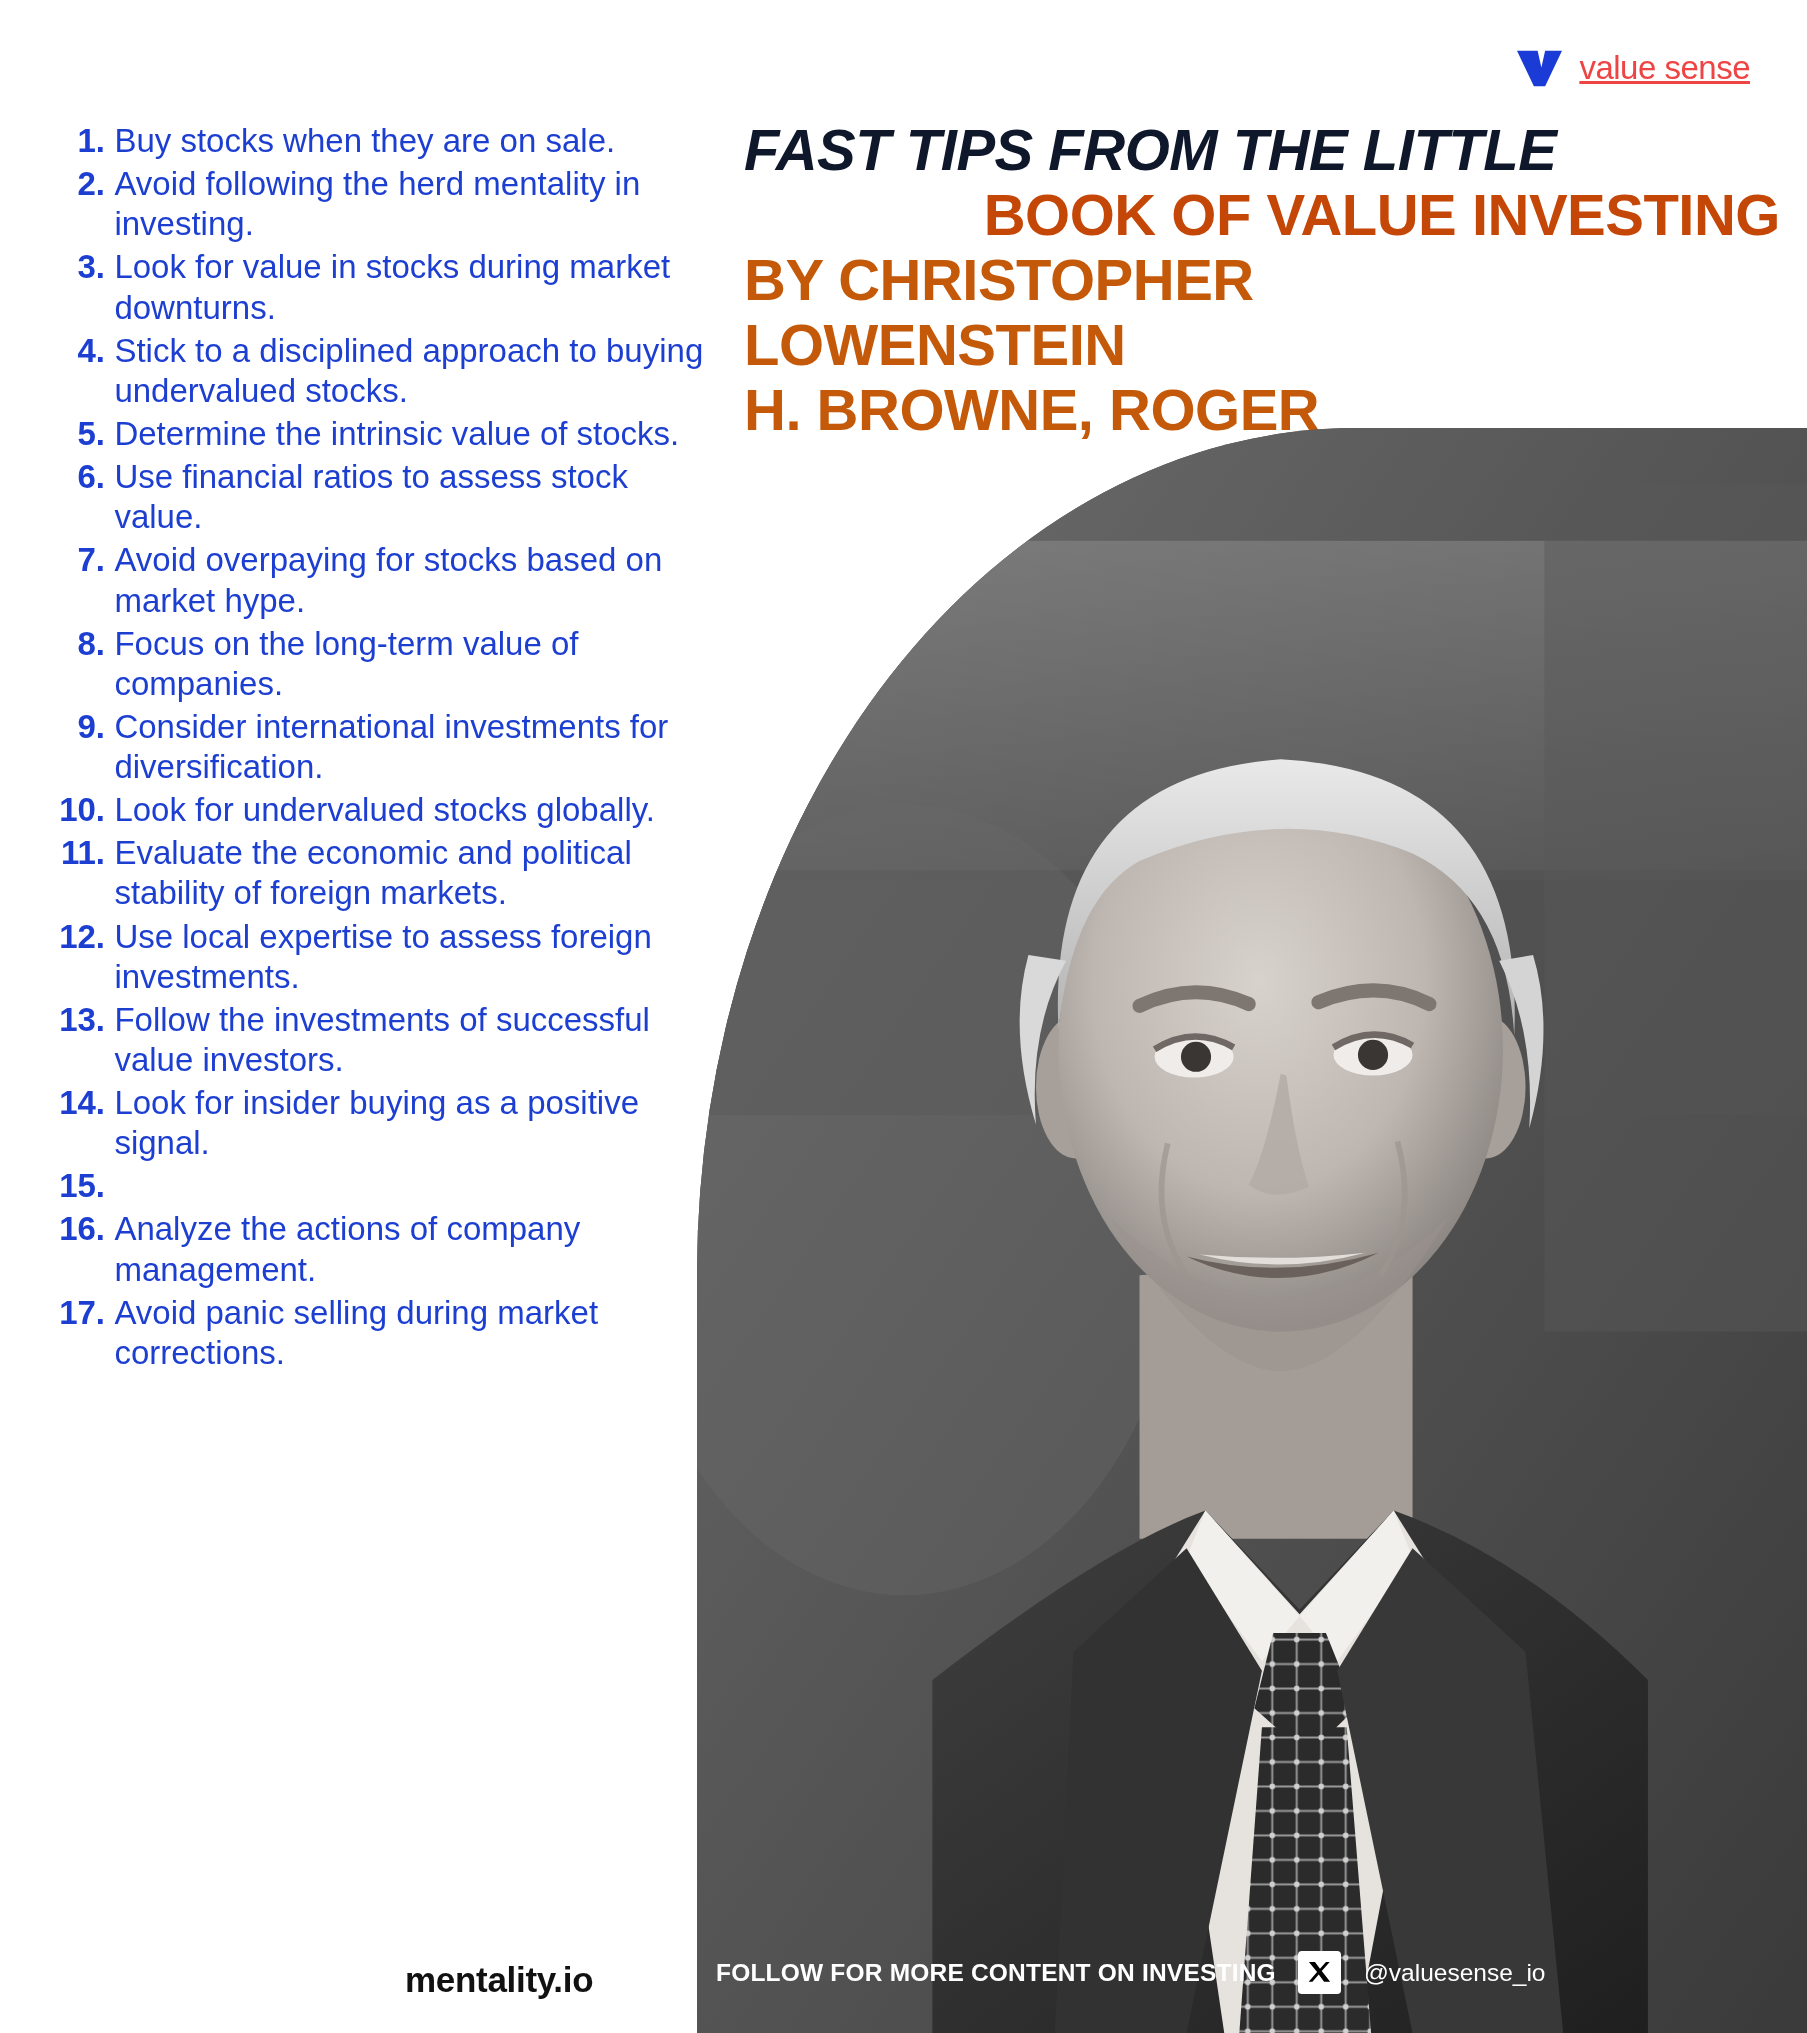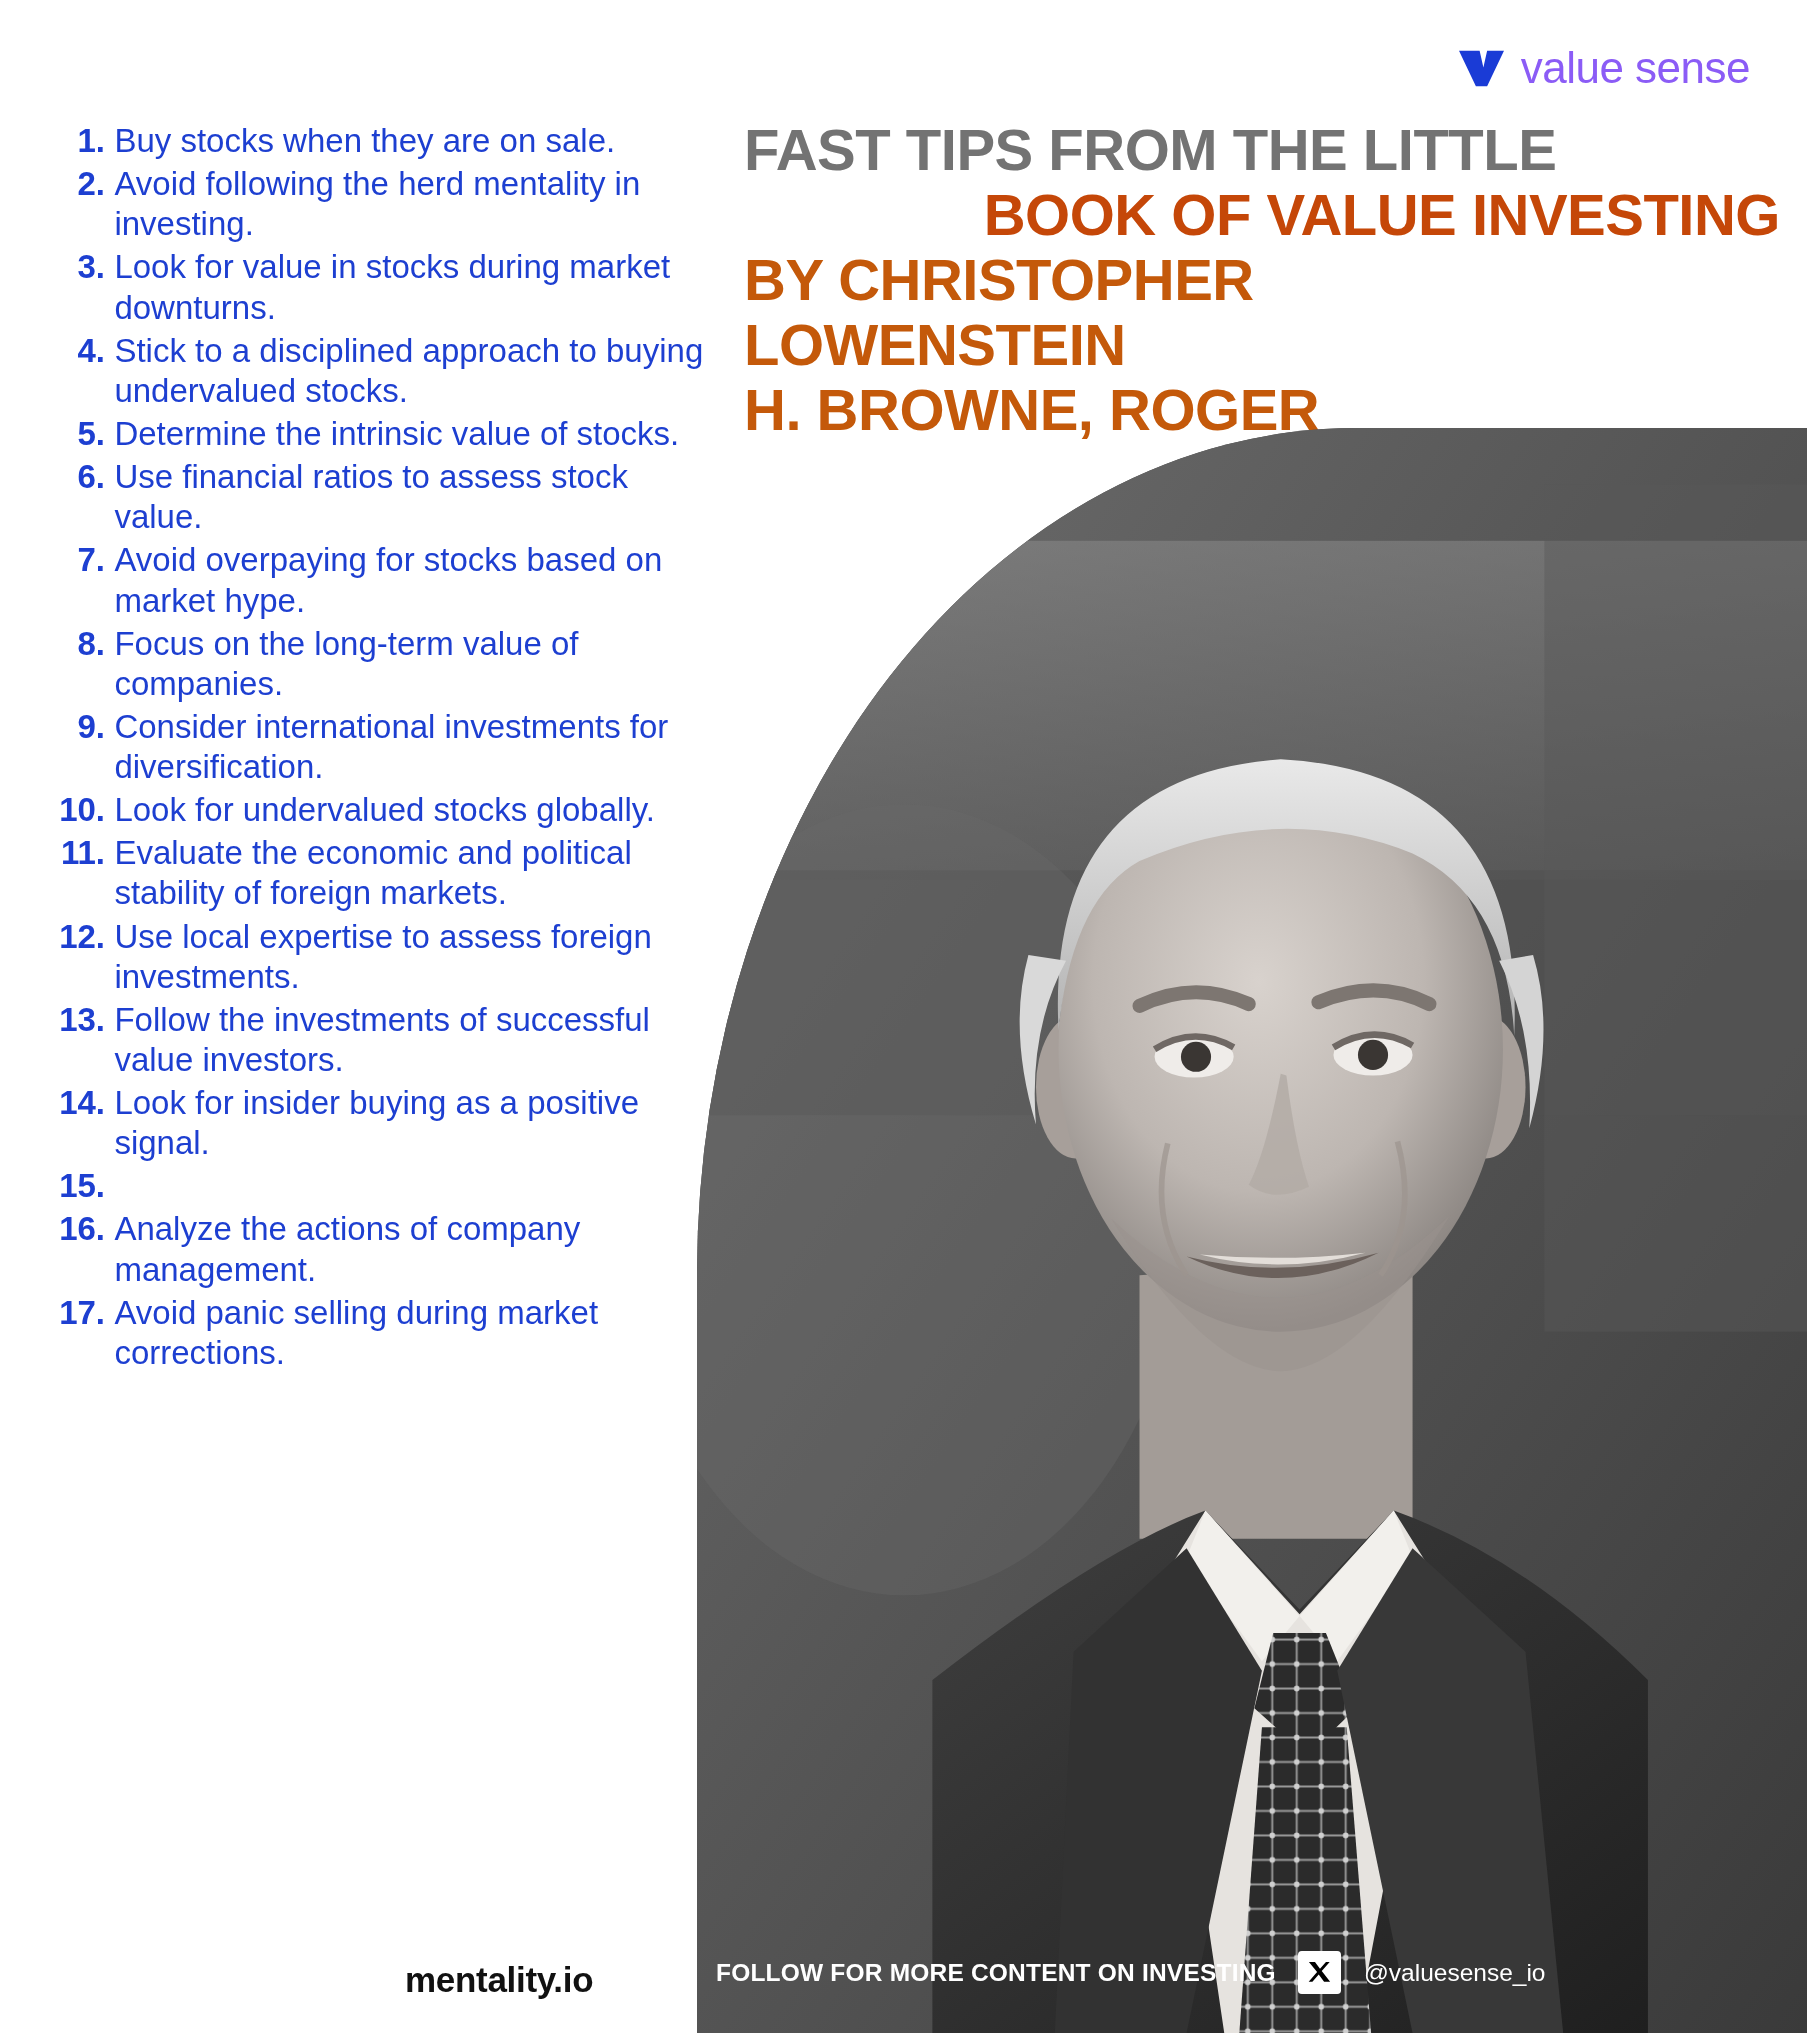--- a/index.html
+++ b/index.html
@@ -27,42 +27,43 @@
     display: flex;
     align-items: center;
     gap: 13px;
   }
   .brand-mark {
     width: 53px;
     height: 45px;
     display: block;
   }
   .brand-name {
-    font-size: 44px;
+    font-size: 33px;
     font-weight: 500;
-    color: #8b5cf6;
+    color: #ef4444;
     letter-spacing: -0.5px;
     line-height: 1;
+    text-decoration: underline;
   }
 
   
   .title {
     position: absolute;
     top: 118px;
     left: 744px;
     width: 1036px;
     font-size: 58px;
     line-height: 1.12;
     font-weight: 700;
     letter-spacing: -0.5px;
     text-transform: uppercase;
     color: #c0450a;
   }
   .title .ln { display: block; white-space: nowrap; }
-  .title .ln:nth-child(1) { color: #737373; }
+  .title .ln:nth-child(1) { color: #0f172a; font-style: italic; }
   .title .ln:nth-child(2) { color: #c54708; text-align: right; }
   .title .ln:nth-child(3) { color: #c4590a; }
   .title .ln:nth-child(4) { color: #c4590a; }
   .title .ln:nth-child(5) { color: #c4590a; }
 
   
   .tips {
     position: absolute;
     top: 121px;
     left: 41px;

